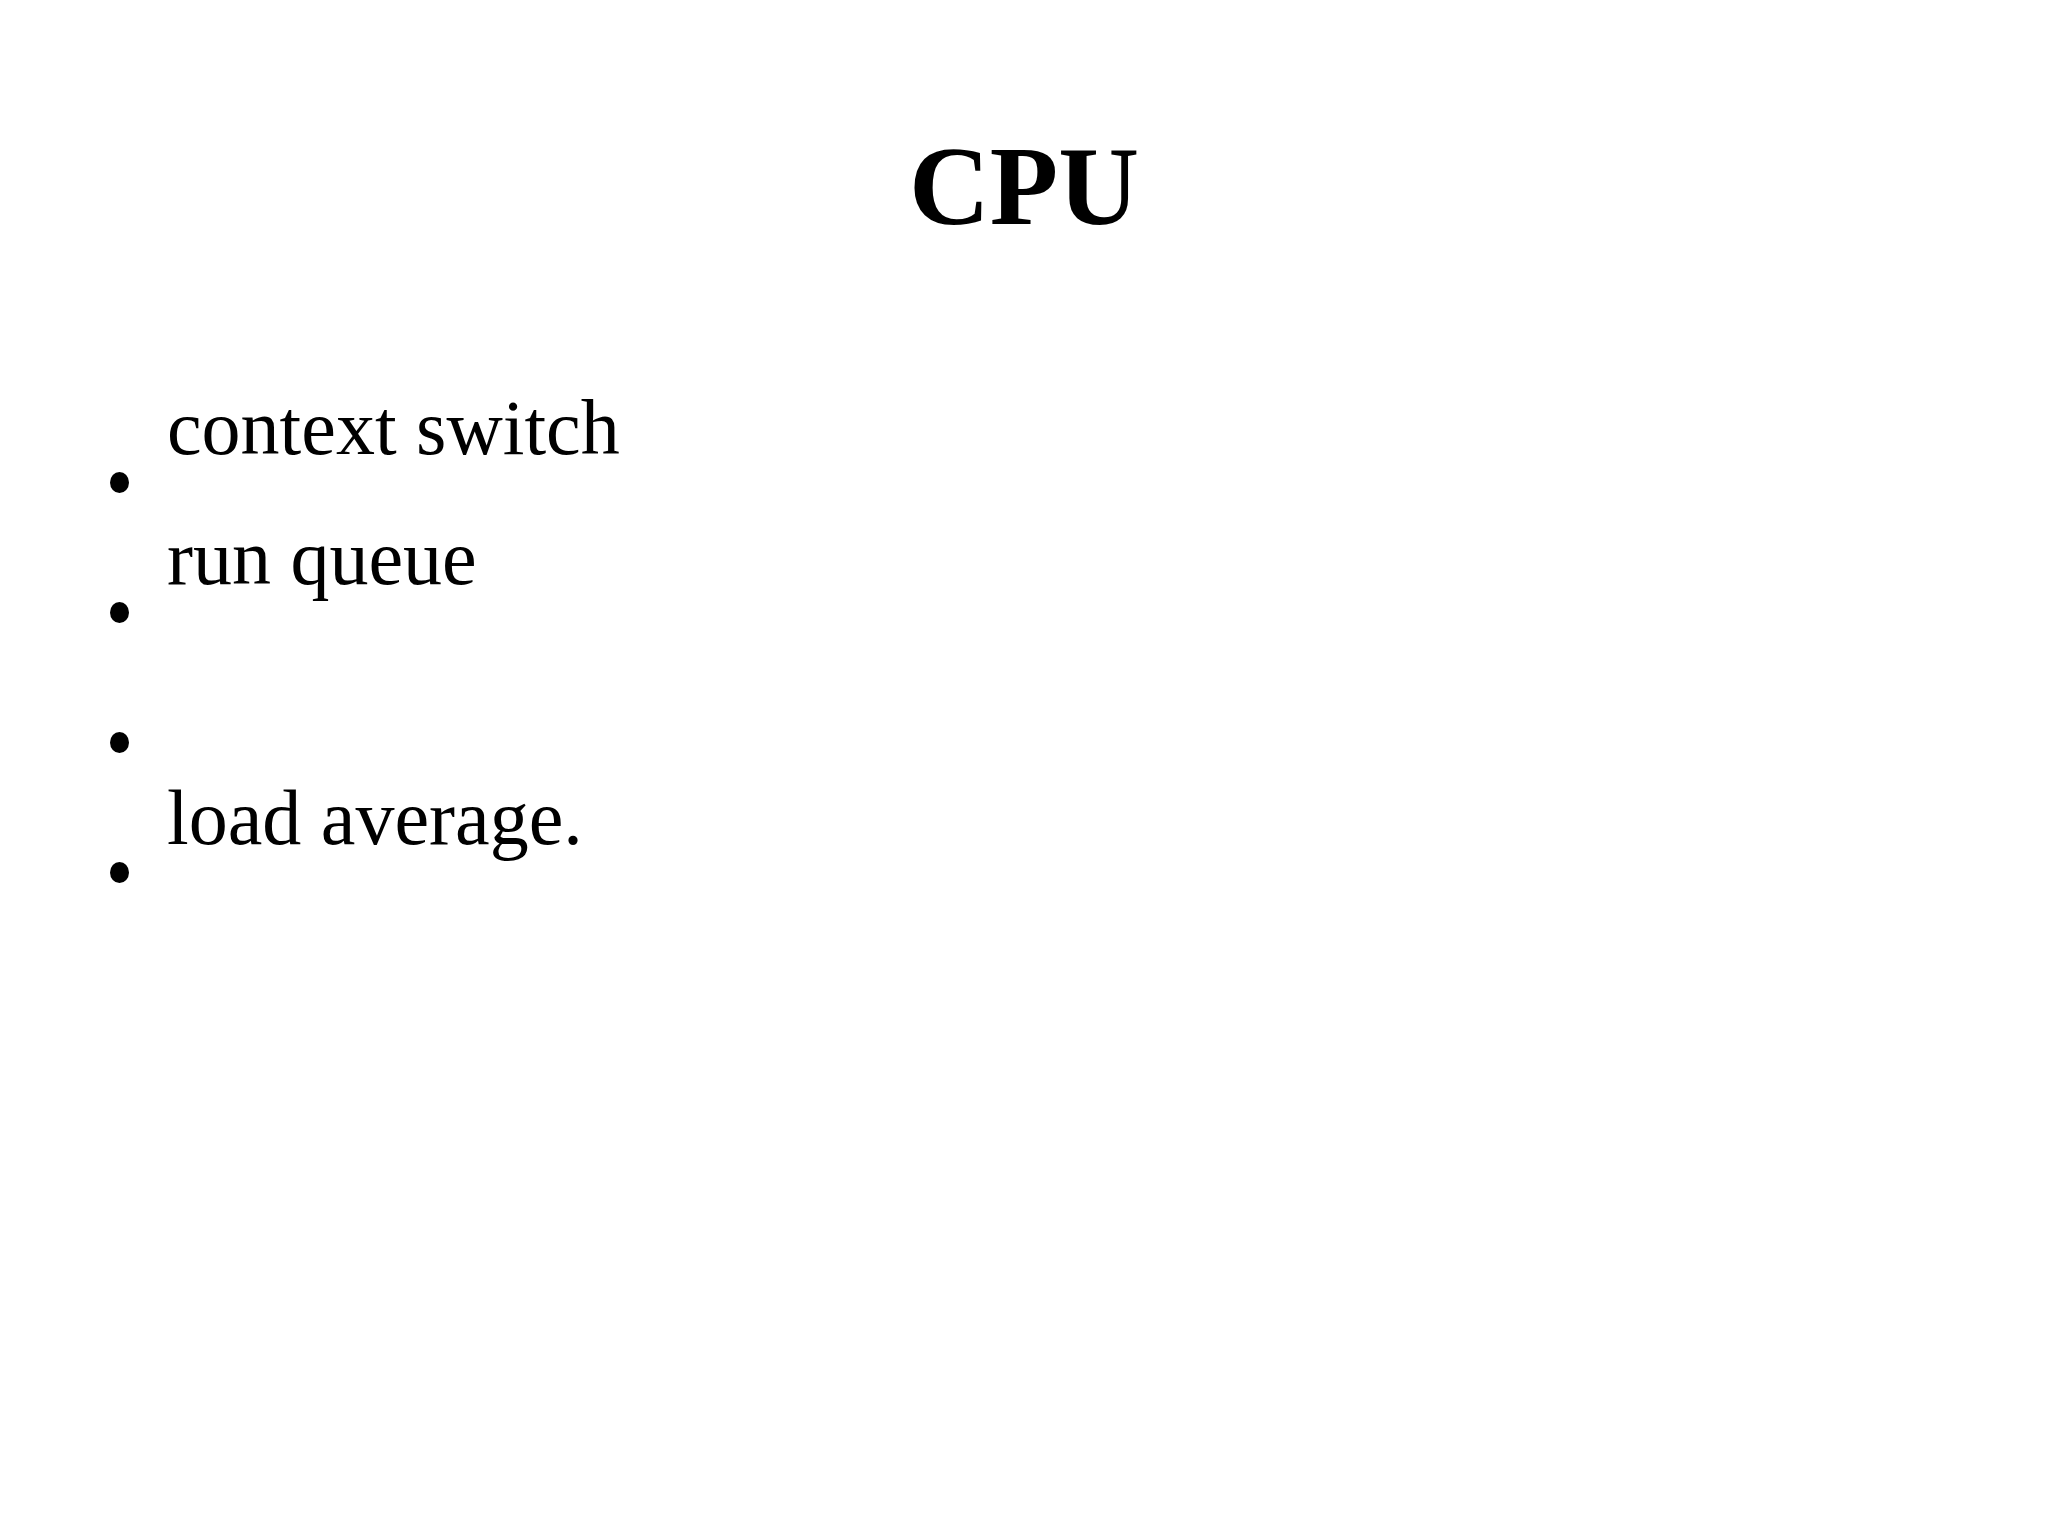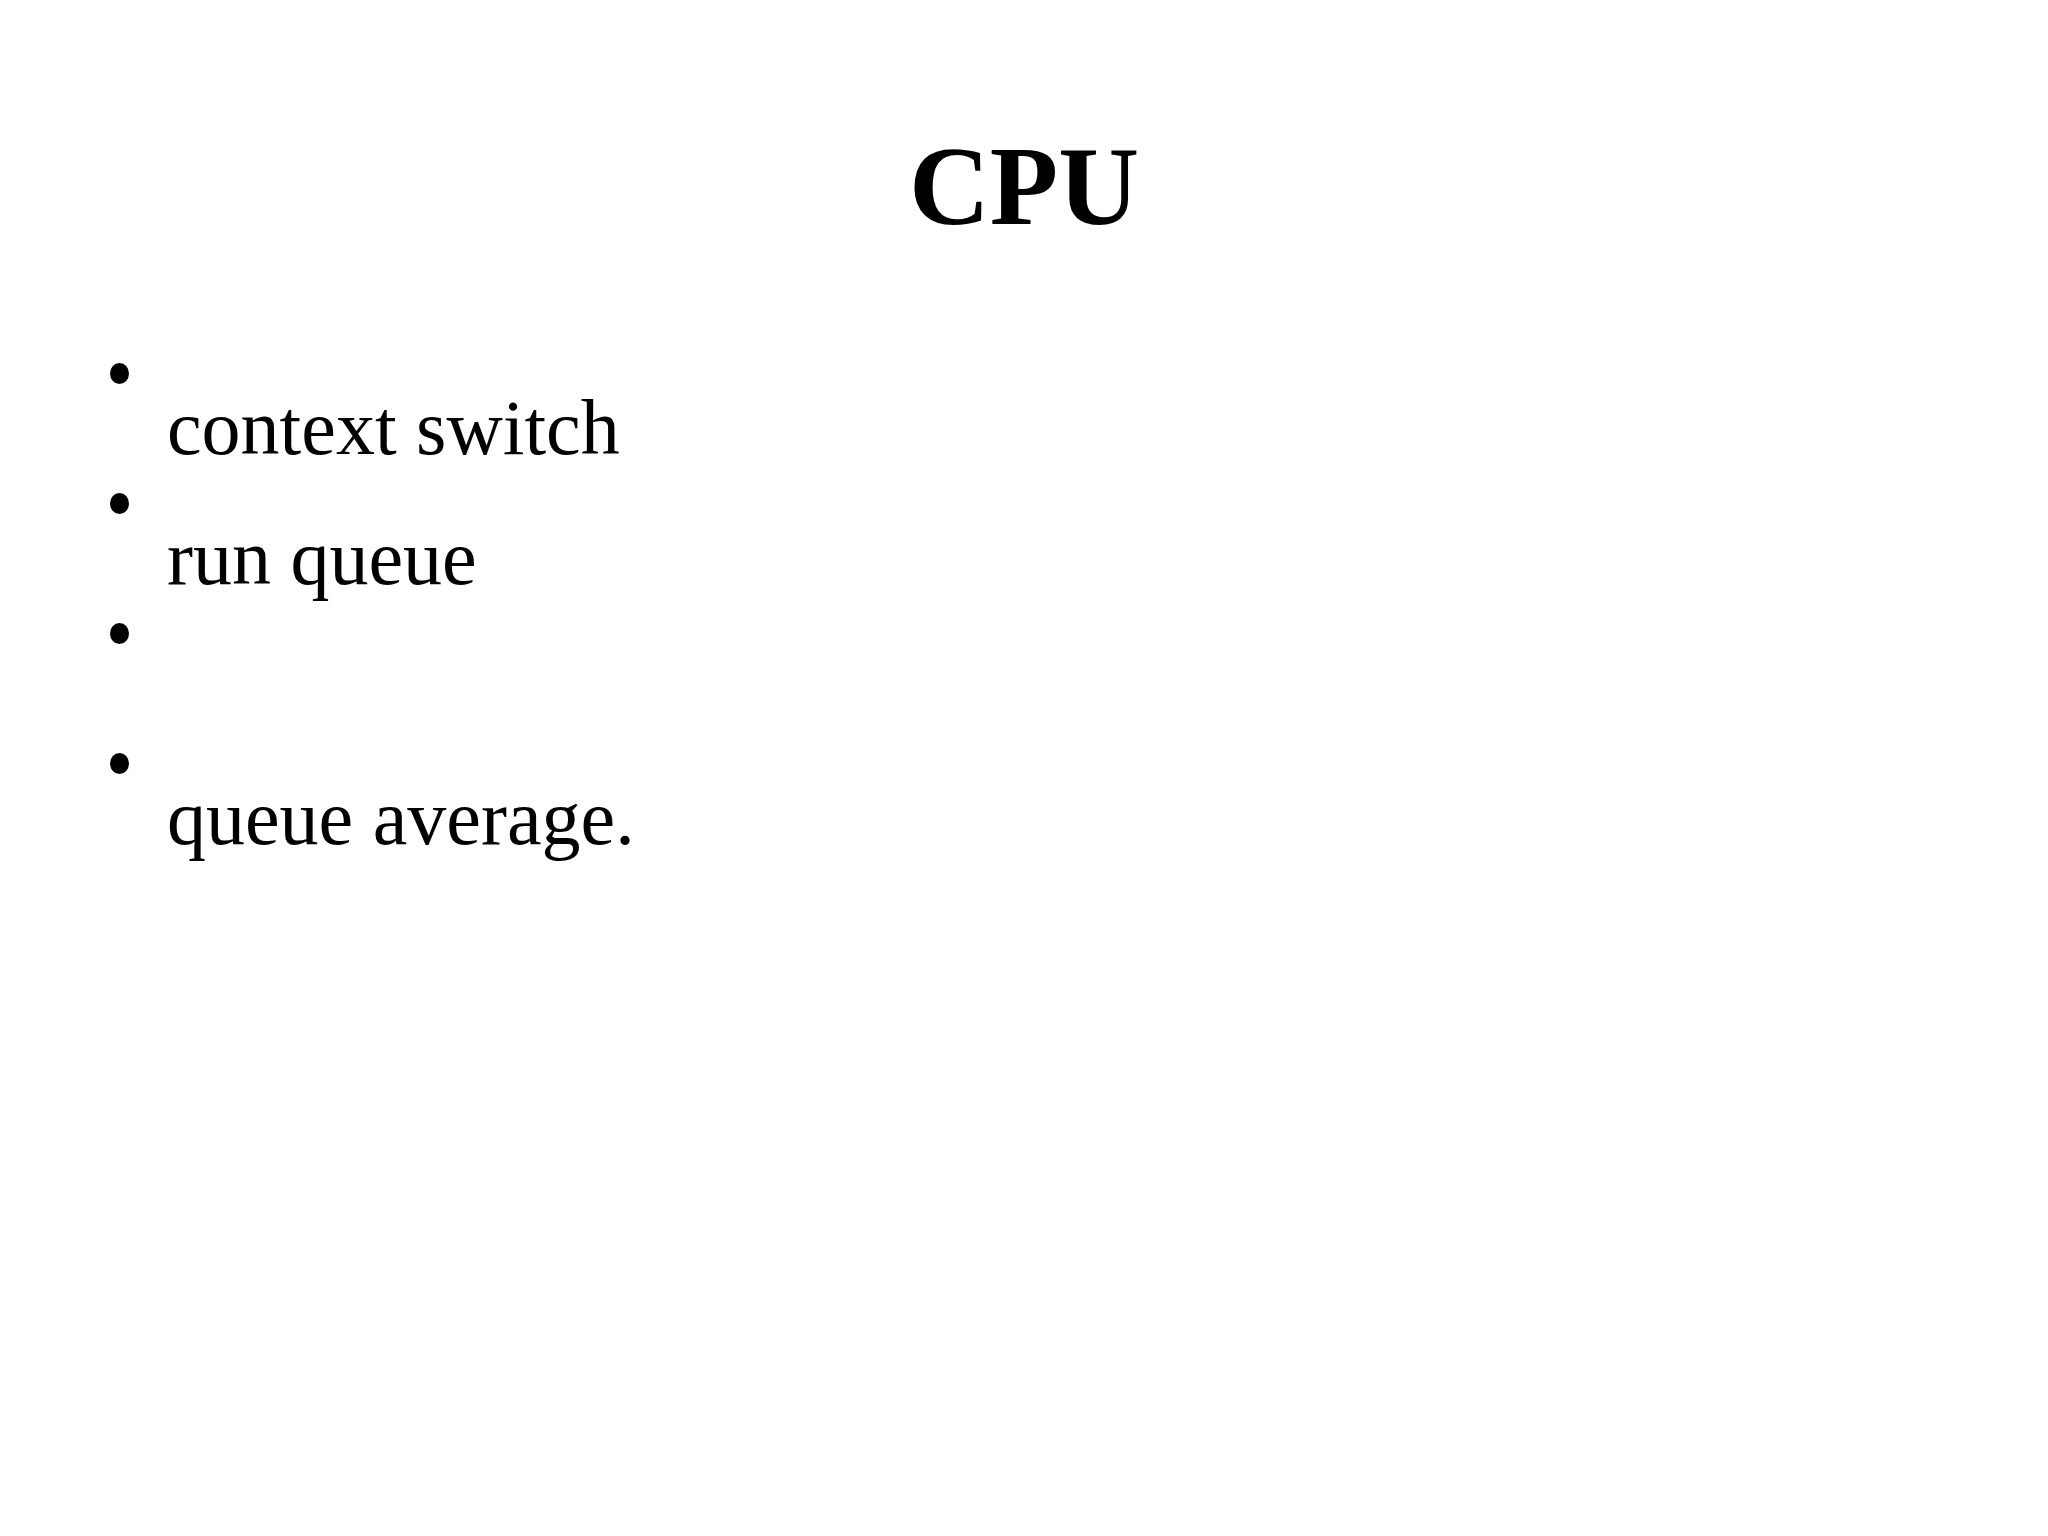--- a/index.html
+++ b/index.html
@@ -31,21 +31,21 @@
   .bullet-list {
     position: absolute;
     top: 363px;
     left: 110px;
     margin: 0;
     padding: 0;
     list-style: none;
   }
   .bullet-item {
     display: flex;
-    align-items: flex-start;
+    align-items: flex-end;
     height: 130px;
     font-size: 78px;
     line-height: 130px;
     color: #000000;
   }
   .bullet-dot {
     flex: 0 0 auto;
     width: 19px;
     height: 21px;
     border-radius: 50%;
@@ -69,16 +69,16 @@
     </li>
     <li class="bullet-item">
       <span class="bullet-dot"></span>
       <span class="bullet-text">run queue</span>
     </li>
     <li class="bullet-item">
       <span class="bullet-dot"></span>
     </li>
     <li class="bullet-item">
       <span class="bullet-dot"></span>
-      <span class="bullet-text">queue average.</span>
+      <span class="bullet-text">load average.</span>
     </li>
   </ul>
 </div>
 
 </body></html>

